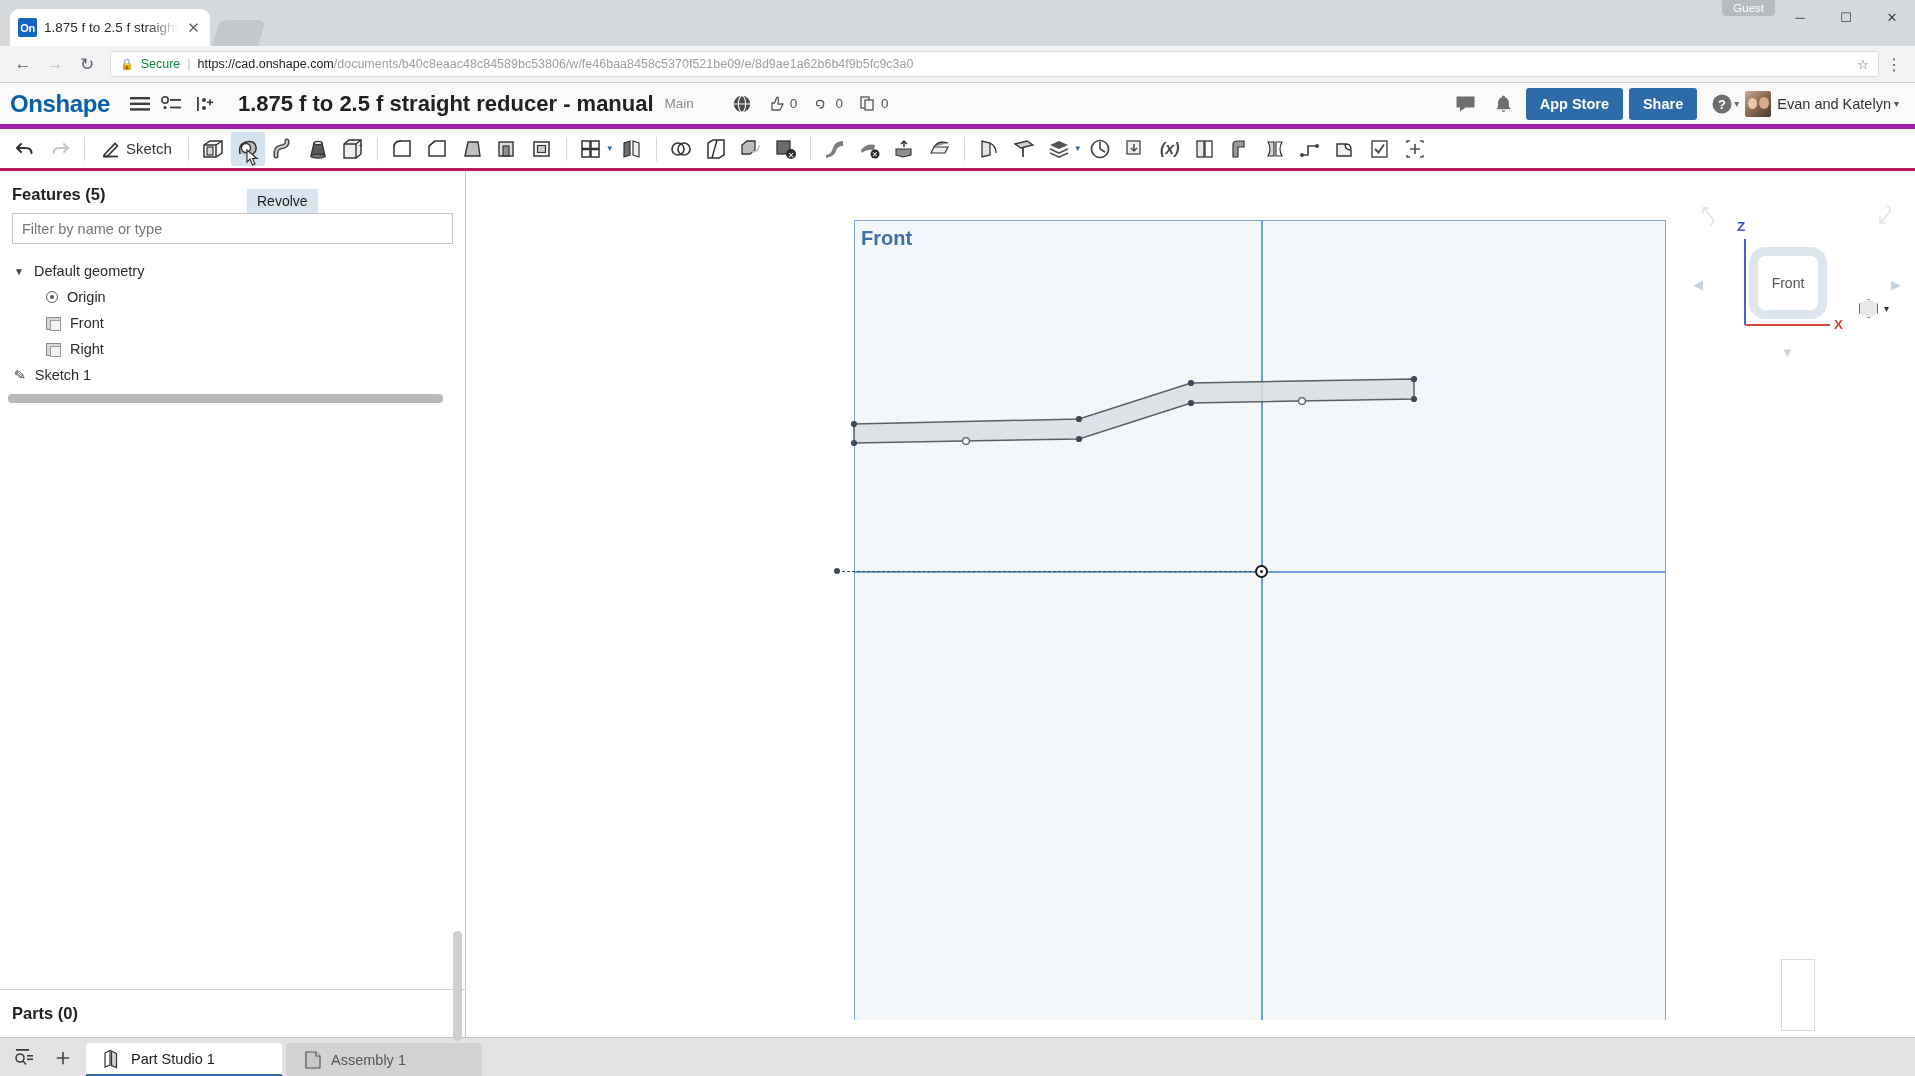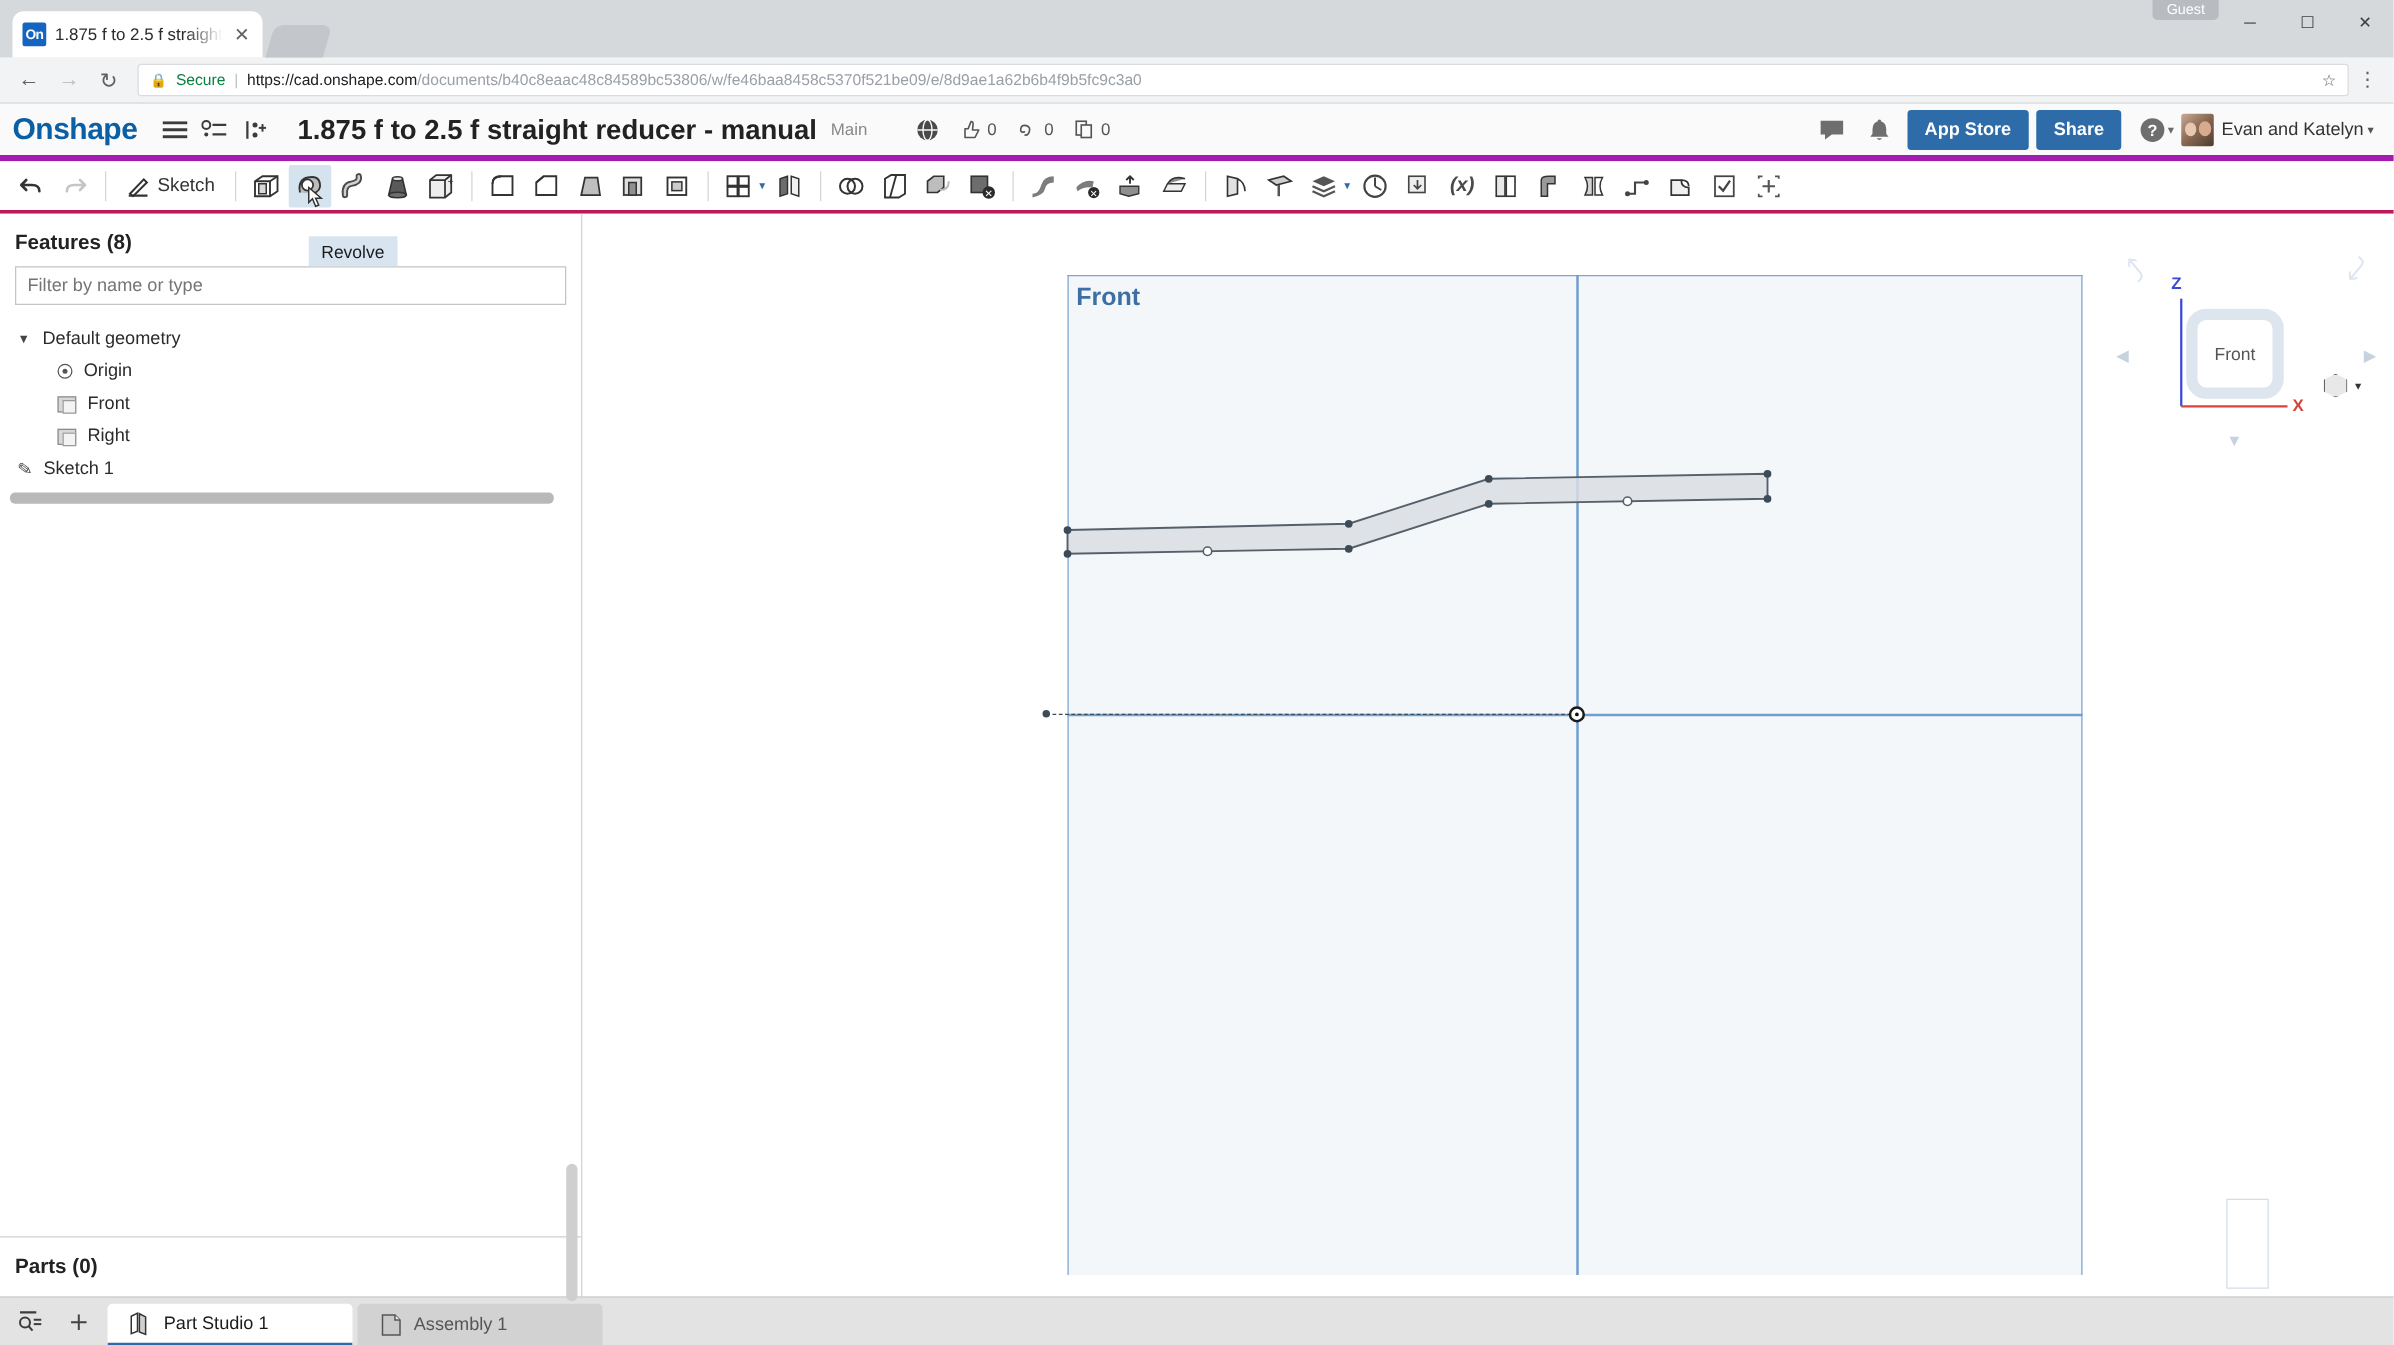--- a/index.html
+++ b/index.html
@@ -619,21 +619,21 @@
     <svg width="24" height="22" viewBox="0 0 24 22">
         <path d="M4 5 L4 3 L7 3 M17 3 L20 3 L20 5 M20 17 L20 19 L17 19 M7 19 L4 19 L4 17" fill="none" stroke="#555" stroke-width="1.4"></path>
         <path d="M12 6 L12 16 M7 11 L17 11" fill="none" stroke="#555" stroke-width="1.7"></path>
       </svg>
   </div>
 </div>
 
 <div class="os-body">
 
   <div class="sidebar">
-    <div class="panel-hd">Features (8)</div>
+    <div class="panel-hd">Features (5)</div>
     <div class="filter-box">
       <input placeholder="Filter by name or type" style="">
     </div>
 
     <div class="tree">
       <div class="tree-row lvl0">
         <span class="chev">▼</span>
         <span>Default geometry</span>
       </div>
       <div class="tree-row lvl2">

